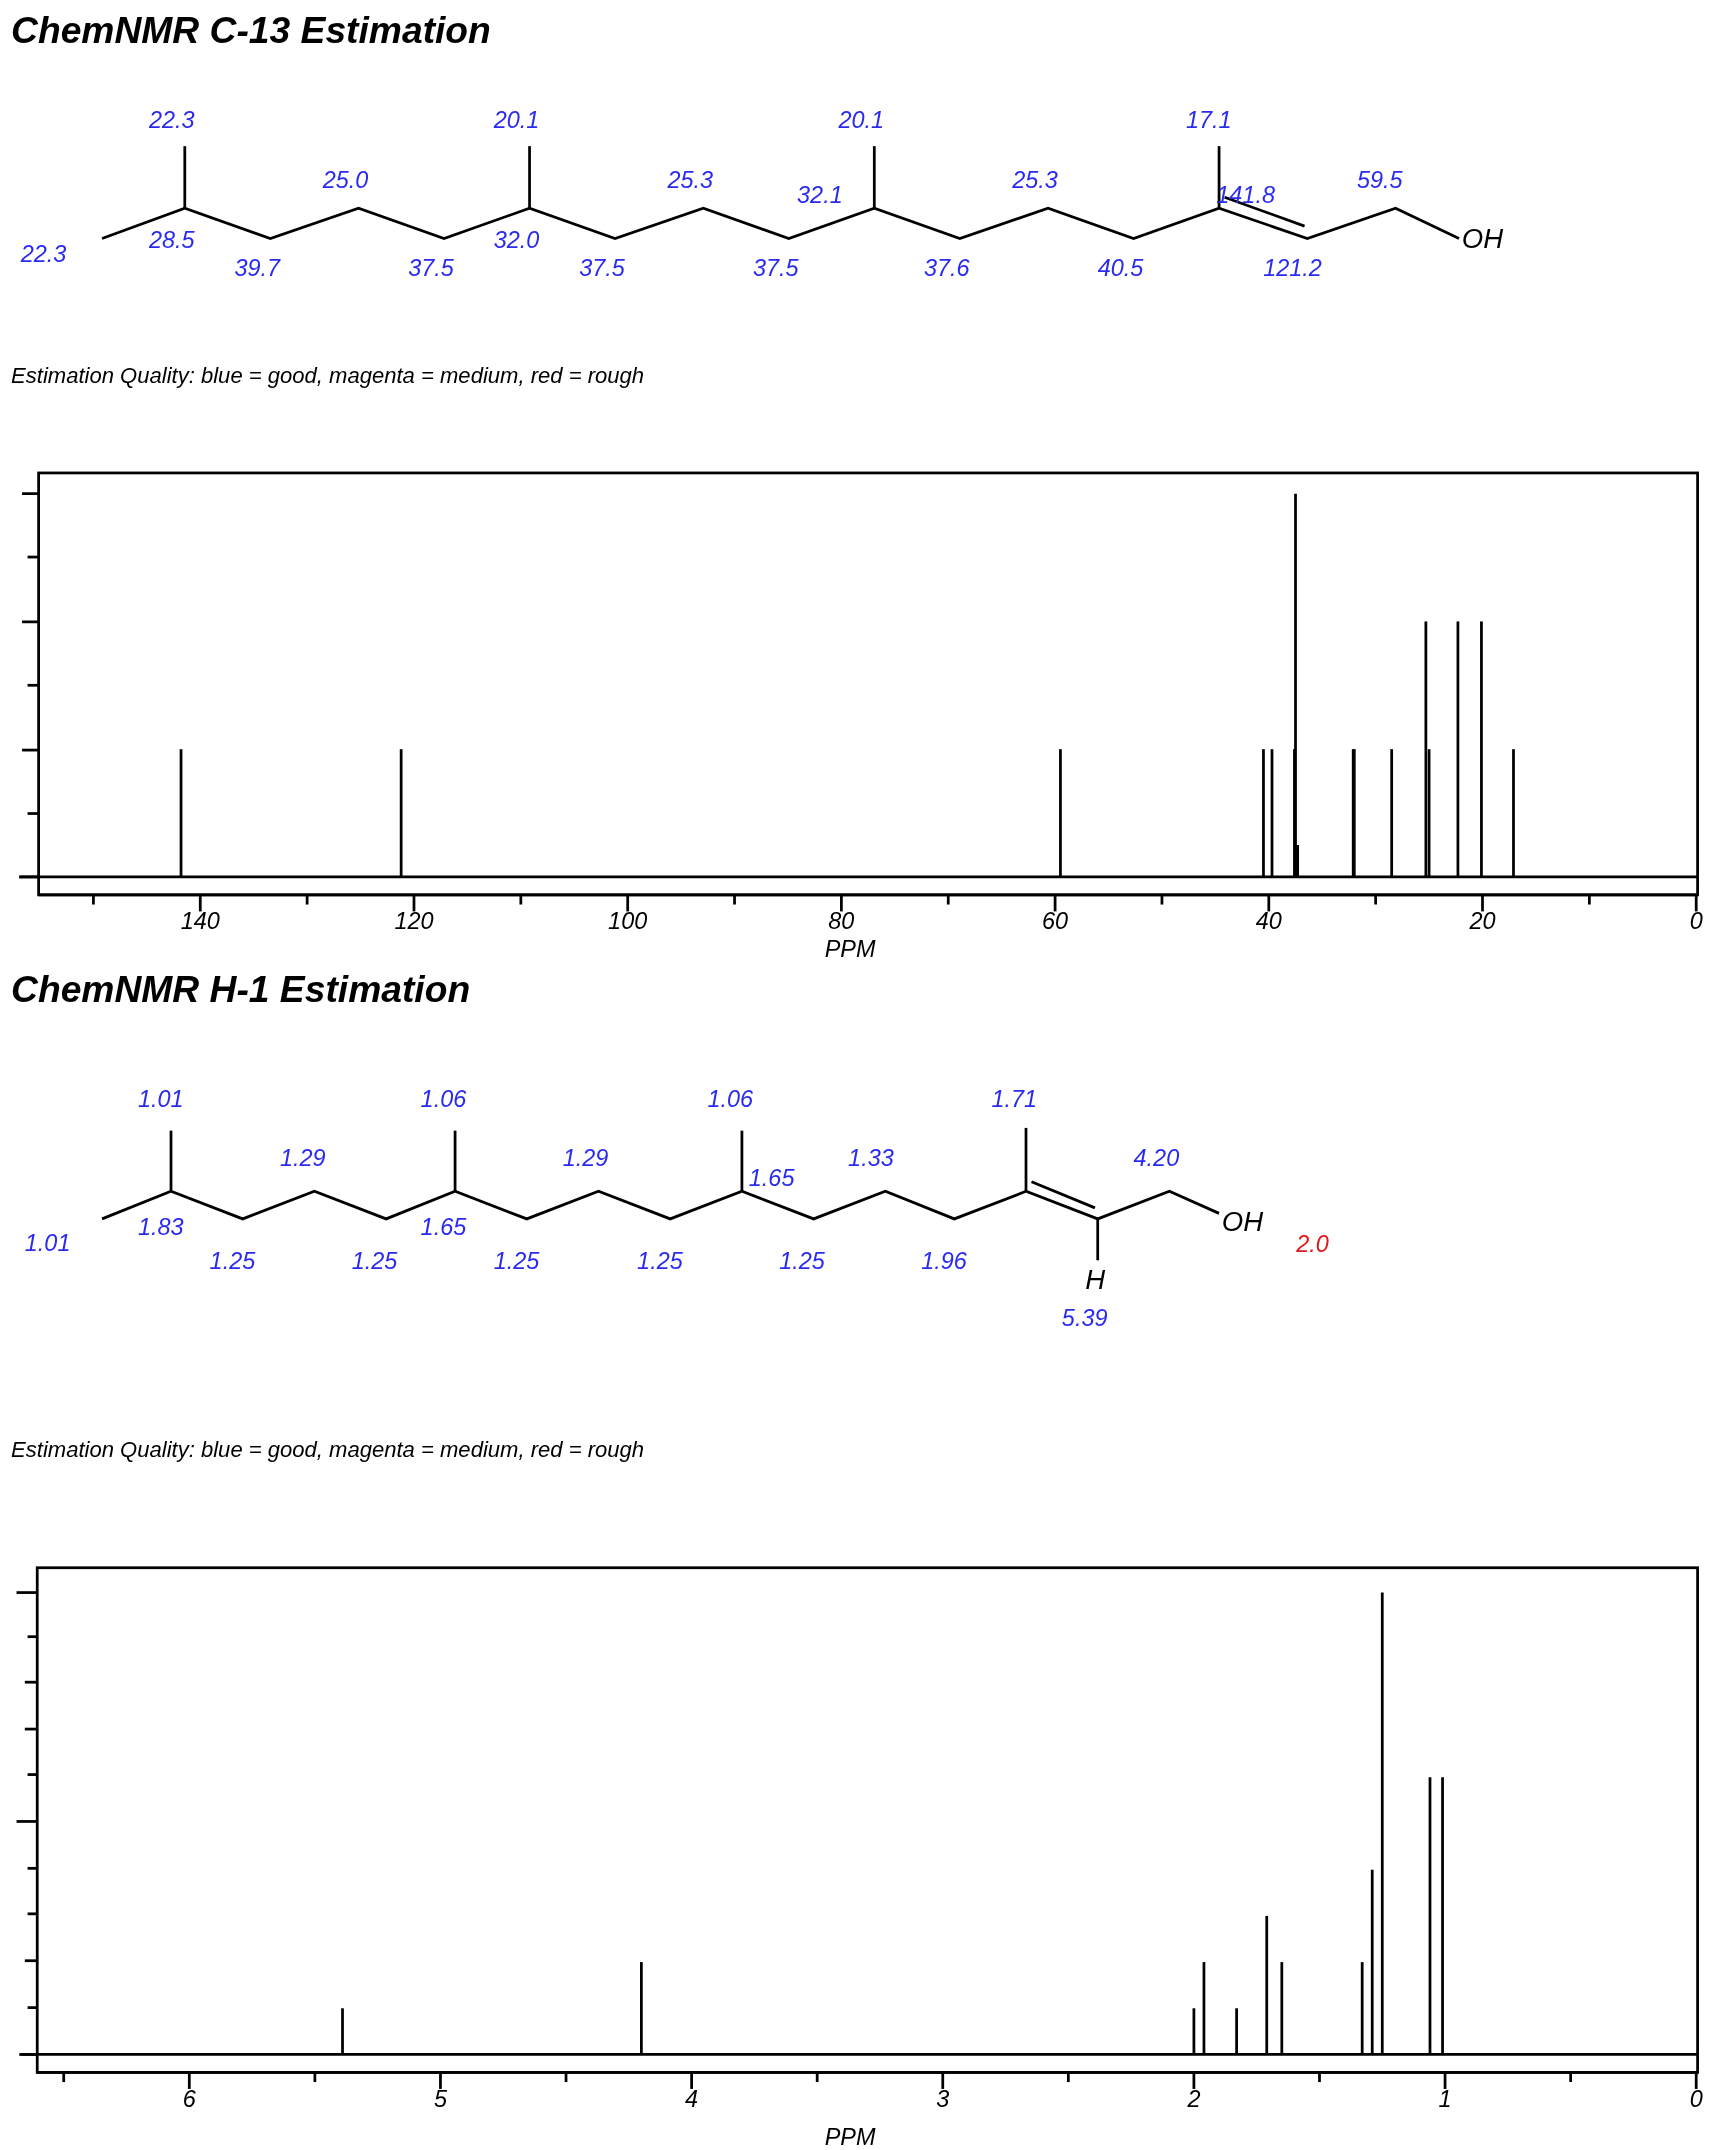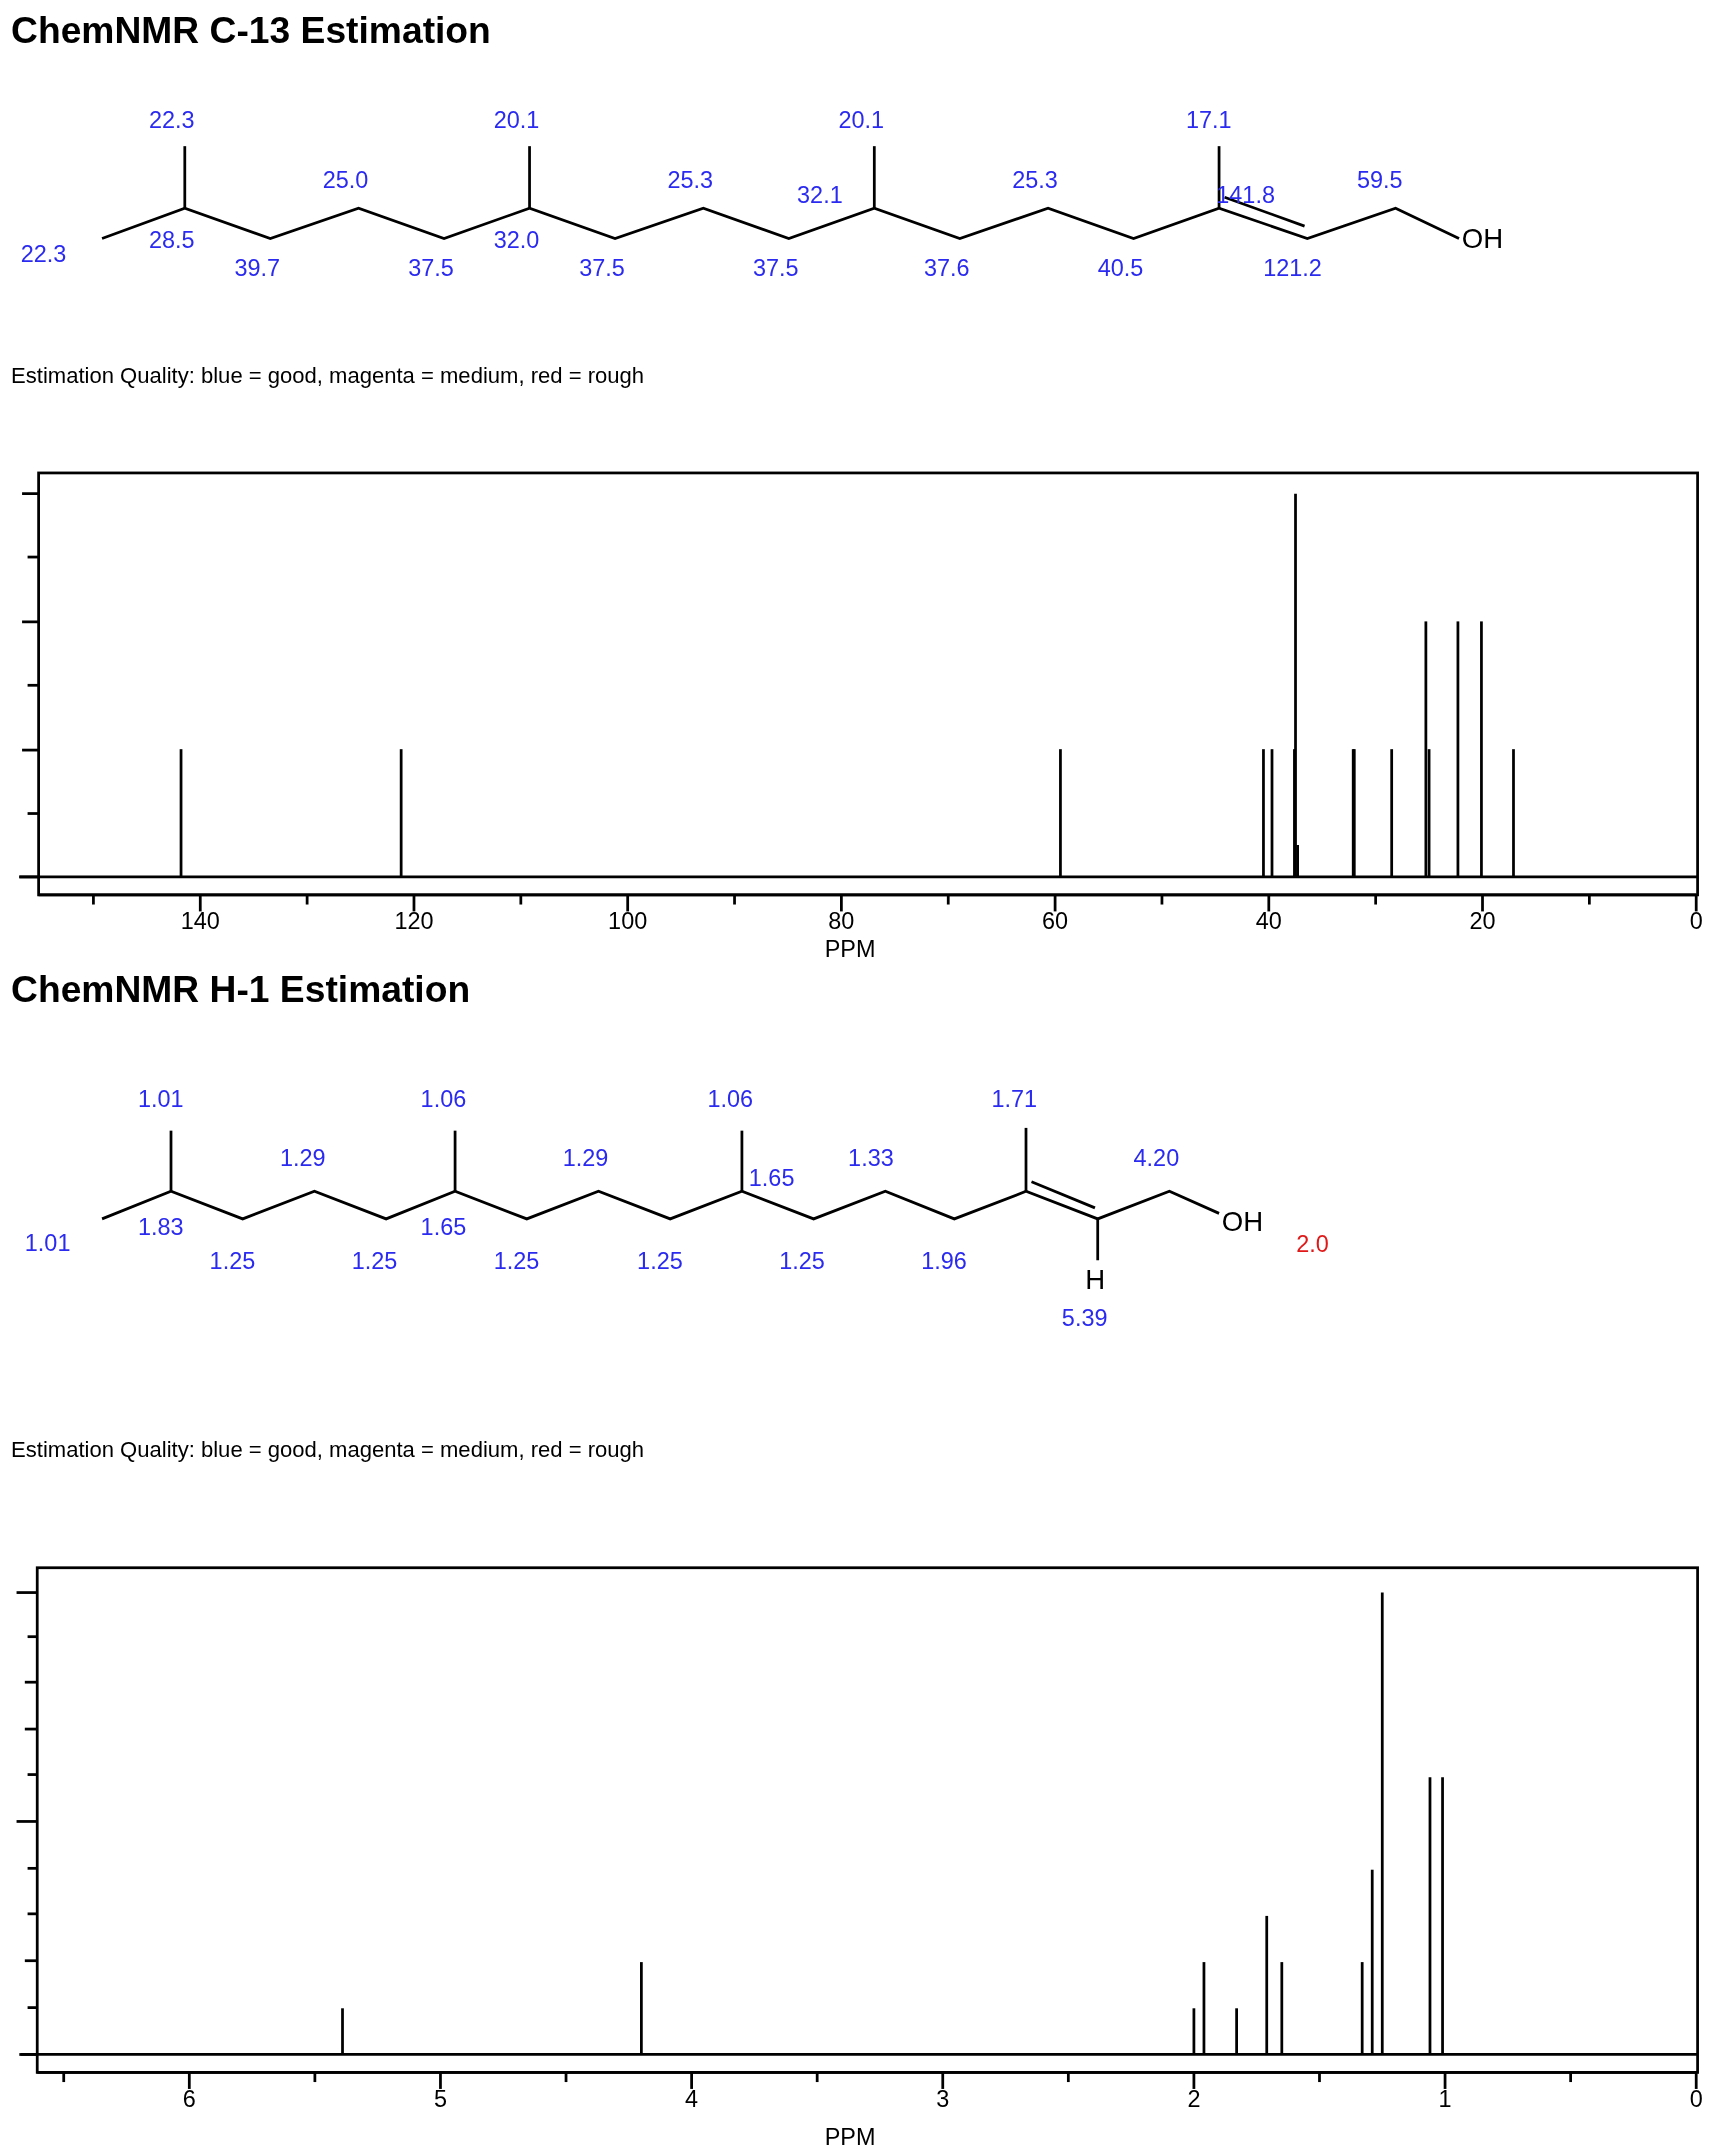--- a/index.html
+++ b/index.html
@@ -1,17 +1,17 @@
 <!DOCTYPE html>
 <html style="font-size:9px"><head>
 <meta charset="utf-8">
 <style>
   html,body{margin:0;padding:0;background:#ffffff;}
   body{width:1710px;height:2151px;overflow:hidden;font-family:"Liberation Sans",sans-serif;}
-  #stage{position:absolute;left:0;top:0;width:1409px;height:2151px;}
+  #stage{position:absolute;left:0;top:0;width:1409px;height:2151px;font-style:italic;}
   svg text{font-family:"Liberation Sans",sans-serif;}
   .title{font-weight:bold;font-size:27px;fill:#000;}
   .shift{font-size:17px;fill:#2a2af0;}
   .shift.rough{fill:#e01818;}
   .atom{font-size:20px;fill:#000;}
   .note{font-size:16px;fill:#000;}
   .tick-label{font-size:17px;fill:#000;}
   .axis-title{font-size:17px;fill:#000;}
   .bond{stroke:#000;stroke-width:2;fill:none;}
   .frame{stroke:#000;stroke-width:2;fill:none;}

